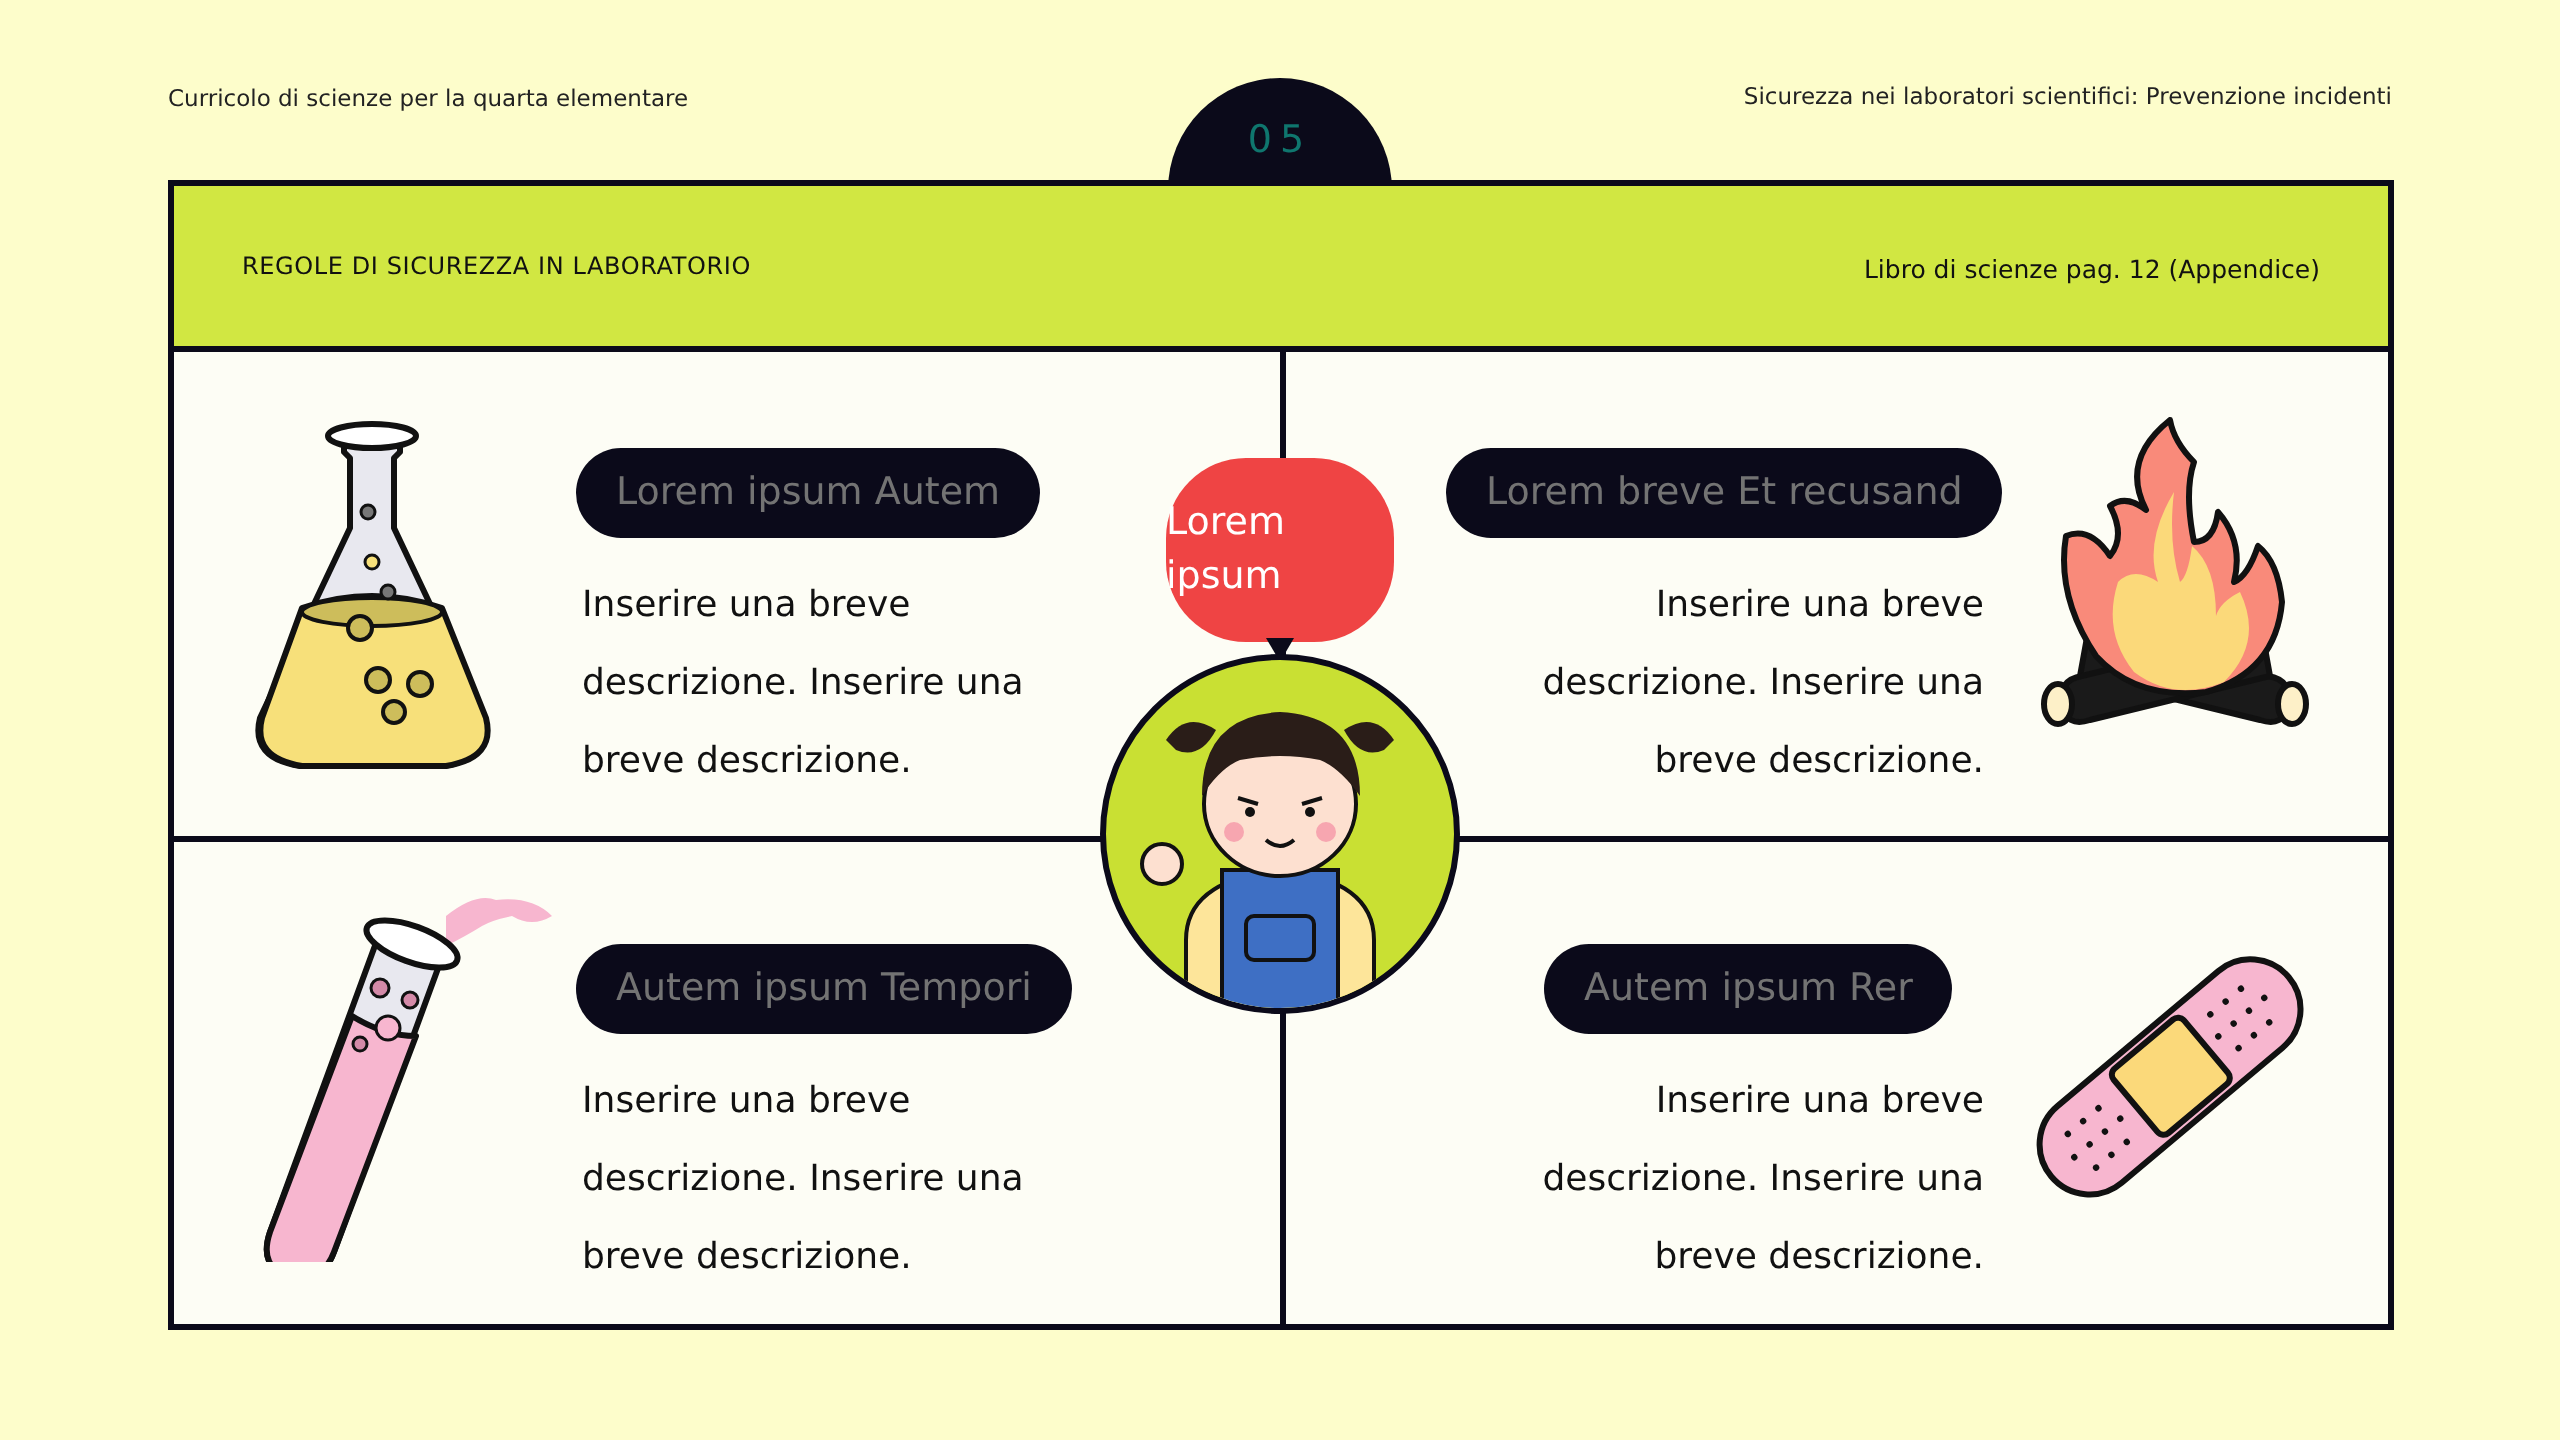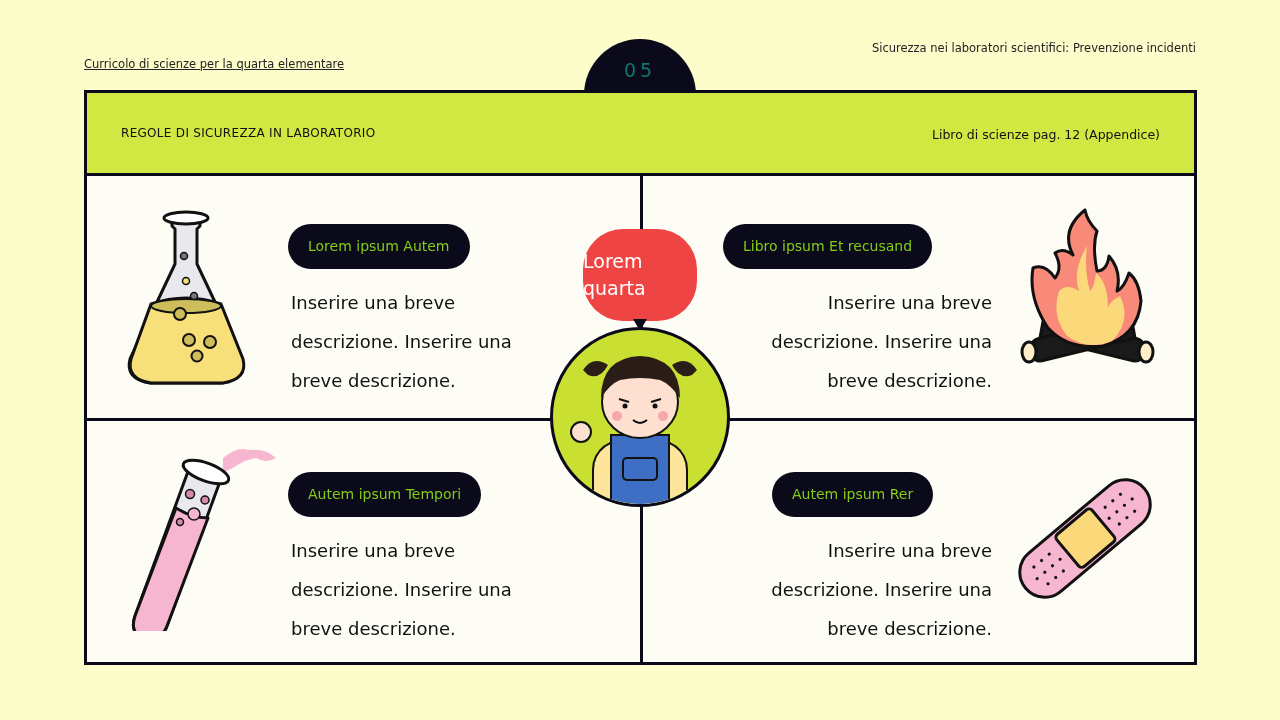--- a/index.html
+++ b/index.html
@@ -1,28 +1,28 @@
 <!DOCTYPE html>
 <html><head>
 <meta charset="utf-8">
 <style>
   * { box-sizing: border-box; margin: 0; padding: 0; }
   html, body { width: 1280px; height: 720px; overflow: hidden; }
   body { background: #fdfdcb; font-family: "DejaVu Sans", sans-serif; color: #111; position: relative; }
-  .top-left { position: absolute; left: 84px; top: 57px; font-size: 11.5px; color: #222; text-decoration: underline; }
+  .top-left { position: absolute; left: 84px; top: 42px; font-size: 11.5px; color: #222; }
   .top-right { position: absolute; right: 84px; top: 41px; font-size: 11.5px; color: #222; }
   .tab { position: absolute; left: 584px; top: 39px; width: 112px; height: 60px; background: #0b0a1a; border-radius: 56px 56px 0 0; color: #0f766e; font-size: 19px; letter-spacing: 4px; text-align: center; padding-top: 20px; }
   .frame { position: absolute; left: 84px; top: 90px; width: 1113px; height: 575px; border: 3px solid #0b0a1a; background: #fdfdf5; }
   .header { position: absolute; left: 0; top: 0; width: 100%; height: 83px; background: #d1e742; border-bottom: 3px solid #0b0a1a; text-align: center; }
   .header .left { position: absolute; left: 34px; top: 33px; font-size: 12px; letter-spacing: 0.3px; }
   .header .title { position: absolute; left: 352px; top: 26px; font-size: 24px; color: #111; }
   .header .right { position: absolute; right: 34px; top: 34px; font-size: 12.5px; margin-left: 10px; }
   .vline { position: absolute; left: 553px; top: 83px; width: 3px; height: 489px; background: #0b0a1a; }
   .hline { position: absolute; left: 0; top: 325px; width: 100%; height: 3px; background: #0b0a1a; }
-  .pill { position: absolute; height: 45px; background: #0b0a1a; color: #84cc16; border-radius: 23px; font-size: 14px; line-height: 45px; padding: 0 20px; white-space: nowrap; }
+  .pill { position: absolute; height: 45px; background: #0b0a1a; color: #737373; border-radius: 23px; font-size: 19px; line-height: 45px; padding: 0 20px; white-space: nowrap; }
   .desc { position: absolute; width: 250px; font-size: 18px; line-height: 39px; color: #111; }
   .desc.right { text-align: right; }
   .icon { position: absolute; }
   .bubble { position: absolute; left: 583px; top: 229px; width: 114px; height: 92px; background: #ef4444; border-radius: 40px; color: #fff; font-size: 19px; line-height: 27px; text-align: left; padding-top: 19px; }
   .bubble::after { content: ""; position: absolute; left: 50px; bottom: -10px; border-left: 7px solid transparent; border-right: 7px solid transparent; border-top: 12px solid #0b0a1a; }
   .avatar { position: absolute; left: 550px; top: 327px; width: 180px; height: 180px; border-radius: 50%; border: 3px solid #0b0a1a; background: #c9e033; overflow: hidden; }
 </style>
 </head>
 <body>
 
@@ -48,21 +48,21 @@
   <circle cx="64" cy="75" r="3.5" fill="#f7e07a" stroke="#111" stroke-width="1.5"></circle>
   <circle cx="72" cy="90" r="3.5" fill="#777" stroke="#111" stroke-width="1.5"></circle>
   <circle cx="58" cy="108" r="6" fill="#cdbd5b" stroke="#111" stroke-width="2"></circle>
   <circle cx="67" cy="134" r="6" fill="#cdbd5b" stroke="#111" stroke-width="2"></circle>
   <circle cx="88" cy="136" r="6" fill="#cdbd5b" stroke="#111" stroke-width="2"></circle>
   <circle cx="75" cy="150" r="5.5" fill="#cdbd5b" stroke="#111" stroke-width="2"></circle>
 </svg>
 <div class="pill" style="left:288px;top:224px">Lorem ipsum Autem</div>
 <div class="desc" style="left:291px;top:283px">Inserire una breve descrizione. Inserire una breve descrizione.</div>
 
-<div class="pill" style="left:723px;top:224px">Libro ipsum Et recusand</div>
+<div class="pill" style="left:723px;top:224px">Lorem breve Et recusand</div>
 <div class="desc right" style="left:742px;top:283px">Inserire una breve descrizione. Inserire una breve descrizione.</div>
 <svg class="icon" style="left:1015px;top:206px" width="145" height="165" viewBox="0 0 145 165">
   <path d="M25 132 l90 22 q12 4 14 -8 q2 -12 -10 -14 l-90 -22 z" fill="#1a1a1a" stroke="#111" stroke-width="3"></path>
   <path d="M120 132 l-90 22 q-12 4 -14 -8 q-2 -12 10 -14 l90 -22 z" fill="#1a1a1a" stroke="#111" stroke-width="3"></path>
   <ellipse cx="14" cy="146" rx="7" ry="10" fill="#fdf0c8" stroke="#111" stroke-width="3"></ellipse>
   <ellipse cx="131" cy="146" rx="7" ry="10" fill="#fdf0c8" stroke="#111" stroke-width="3"></ellipse>
   <path d="M70 4 q-25 20 -12 45 q-10 -8 -18 -2 q8 15 0 25 q-10 -15 -22 -10 q-5 30 15 60 q20 22 55 18 q35 -10 38 -45 q-2 -20 -12 -28 q-5 15 -12 18 q5 -20 -8 -35 q-2 15 -12 15 q-5 -25 0 -40 q-10 -10 -12 -21z" fill="#f98a7a" stroke="#111" stroke-width="3" stroke-linejoin="round"></path>
   <path d="M72 40 q-15 25 -8 45 q-12 -8 -20 0 q-8 25 8 45 q20 15 45 5 q20 -20 8 -45 q-10 5 -12 12 q0 -25 -12 -35 q-2 15 -6 18 q-6 -20 -3 -45z" fill="#fbd97a"></path>
 </svg>
 
@@ -105,21 +105,21 @@
         <circle cx="134" cy="73" r="1.6"></circle>
       <circle cx="108" cy="84" r="1.6"></circle>
         <circle cx="118" cy="84" r="1.6"></circle>
         <circle cx="128" cy="84" r="1.6"></circle>
     </g>
   </g>
 </svg>
 
 <div class="bubble">
   <div>Lorem</div>
-  <div>quarta</div>
+  <div>ipsum</div>
 </div>
 <div class="avatar">
   <svg width="174" height="174" viewBox="0 0 174 174">
     <path d="M40 140 q0 -30 47 -35 q47 5 47 35 v40 h-94z" fill="#fde59a" stroke="#111" stroke-width="2"></path>
     <path d="M58 105 h58 v75 h-58z" fill="#3e6fc4" stroke="#111" stroke-width="2"></path>
     <rect x="70" y="128" width="34" height="22" rx="4" fill="#3e6fc4" stroke="#111" stroke-width="2"></rect>
     <circle cx="28" cy="102" r="10" fill="#fde0d0" stroke="#111" stroke-width="2"></circle>
     <ellipse cx="87" cy="72" rx="38" ry="36" fill="#fde0d0" stroke="#111" stroke-width="2"></ellipse>
     <path d="M48 68 q0 -40 39 -42 q40 2 40 42 q-10 -14 -20 -18 q-20 -4 -40 0 q-10 4 -19 18z" fill="#2a1d18"></path>
     <path d="M30 40 q10 -15 25 -5 q-8 15 -20 10z" fill="#2a1d18"></path>

